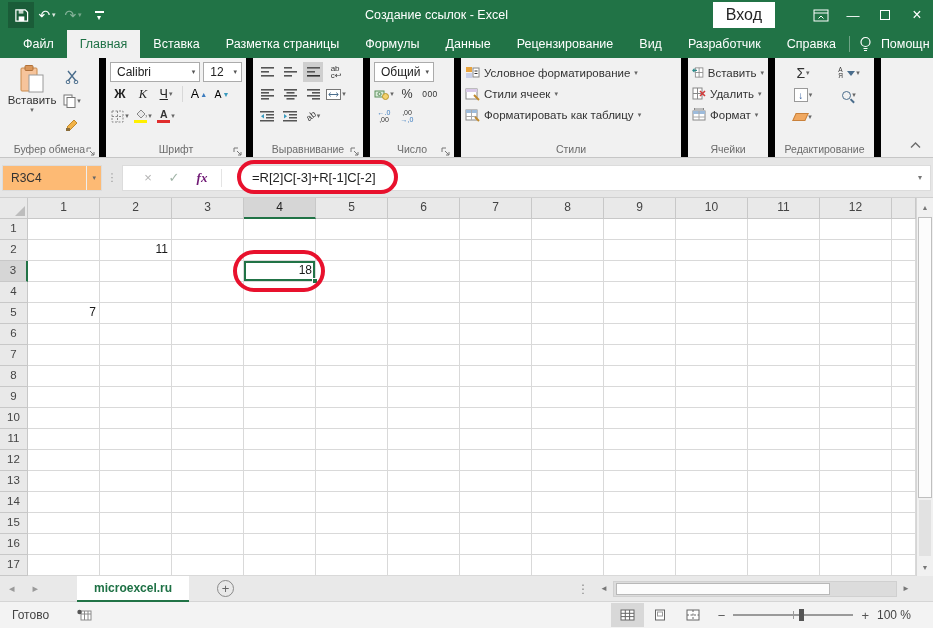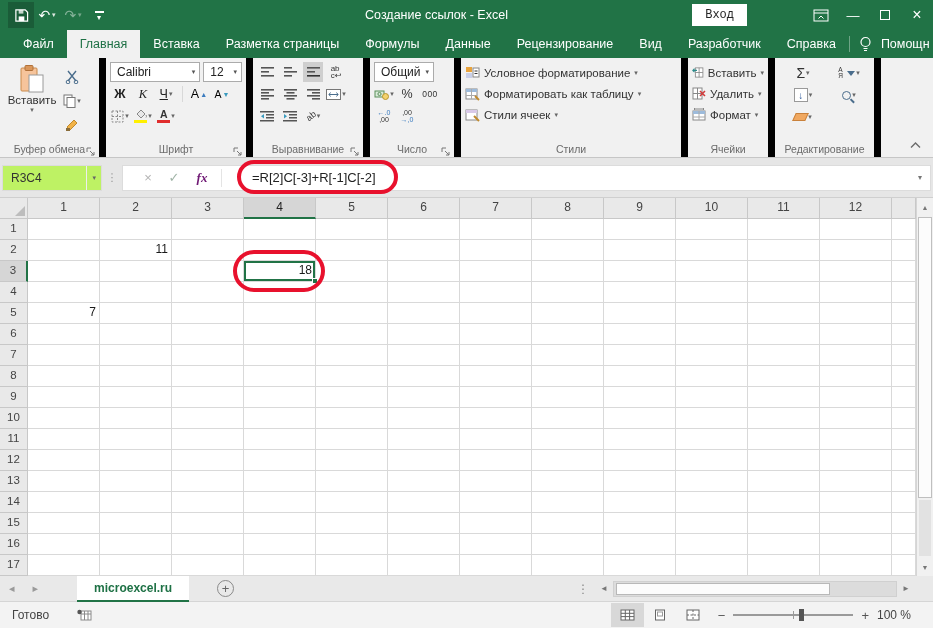--- a/index.html
+++ b/index.html
@@ -11,21 +11,21 @@
   .titlebar { position:absolute; top:0; left:0; width:100%; height:30px; background:#217346; color:#fff; }
   .qat { position:absolute; left:8px; top:0; height:30px; display:flex; align-items:center; }
   .qat-btn { height:26px; min-width:26px; display:flex; align-items:center; justify-content:center; color:#fff; font-size:14px; background:transparent; border:none; cursor:pointer; }
   .qat-btn.save { background:#1A5C38; }
   .qat-btn .caret { font-size:7px; margin-left:2px; color:#dfe9e2; }
   .qat-btn.disabled { opacity:.45; }
   .qat-custom { display:flex; flex-direction:column; align-items:center; line-height:5px; font-size:8px; }
   .qat-custom .bar { display:block; width:9px; height:2px; background:#fff; margin-bottom:2px; }
   .title { position:absolute; left:200px; right:260px; top:0; height:30px; line-height:30px; text-align:center; font-size:12.5px; white-space:nowrap; }
   .tb-right { position:absolute; right:0; top:0; height:30px; display:flex; align-items:center; }
-  .signin { background:#fff; color:#262626; border:none; font-size:12px; padding:4px 13px; margin-right:58px; cursor:pointer; font-family:Liberation Mono, monospace; }
+  .signin { background:#fff; color:#262626; border:none; font-size:16px; padding:4px 13px; margin-right:30px; cursor:pointer; font-family:Liberation Sans, sans-serif; }
   .winbtn { width:32px; height:30px; display:flex; align-items:center; justify-content:center; background:transparent; border:none; color:#fff; font-size:13px; cursor:pointer; }
   .winbtn.max span { display:block; width:10px; height:10px; border:1px solid #fff; }
 
   
   .tabs-row { position:absolute; top:30px; left:0; width:100%; height:28px; background:#217346; display:flex; align-items:stretch; color:#fff; font-size:12.5px; padding-left:10px; }
   .tab { padding:0 13px; line-height:28px; cursor:pointer; white-space:nowrap; }
   .tab.active { background:#F1F1F1; color:#1E7145; }
   .tabs-right { margin-left:auto; display:flex; align-items:center; gap:9px; padding-right:16px; }
   .tabs-right .vsep { width:1px; height:16px; background:rgba(255,255,255,.35); }
   .tabs-right span { white-space:nowrap; }
@@ -78,21 +78,21 @@
   .az-stack { width:8px; font-size:6.5px; line-height:6px; word-break:break-all; color:#333; }
   .funnel { width:0; height:0; border-left:4px solid transparent; border-right:4px solid transparent; border-top:5px solid #4a6d8c; display:inline-block; }
   .fillbox { width:14px; height:14px; border:1px solid #999; background:#fff; color:#2B579A; font-size:10px; display:inline-flex; align-items:center; justify-content:center; }
   .lens { position:relative; width:9px; height:9px; border:1.5px solid #4a6d8c; border-radius:50%; display:inline-block; }
   .lens::after { content:""; position:absolute; width:5px; height:1.5px; background:#4a6d8c; transform:rotate(45deg); left:7px; top:8px; }
   .eraser { width:13px; height:8px; background:#F0A860; border:1px solid #C9813B; transform:skewX(-25deg); display:inline-block; }
   .collapse-ribbon { position:absolute; right:12px; bottom:4px; cursor:pointer; }
 
   
   .formula-row { position:absolute; top:158px; left:0; width:100%; height:40px; background:#E6E6E6; display:flex; align-items:center; border-bottom:1px solid #CFCFCF; }
-  .name-box { width:100px; height:26px; margin-left:2px; background:#bef264; border:1px solid #DCDCDC; display:flex; align-items:center; padding-left:8px; font-size:12px; color:#333; }
+  .name-box { width:100px; height:26px; margin-left:2px; background:#fdba74; border:1px solid #DCDCDC; display:flex; align-items:center; padding-left:8px; font-size:12px; color:#333; }
   .name-box .nb-caret { margin-left:auto; font-size:7px; color:#666; padding:0 5px; border-left:1px solid #EEE; height:100%; display:flex; align-items:center; }
   .fsplit { width:20px; text-align:center; color:#999; font-size:11px; }
   .fx-bar { flex:1; height:26px; margin-right:2px; background:#fff; border:1px solid #DCDCDC; display:flex; align-items:center; position:relative; padding-left:12px; }
   .fx-btn { width:26px; text-align:center; color:#B3B3B3; font-size:13px; cursor:pointer; }
   .fx-btn.fx { color:#701a75; font-style:italic; font-family:"Liberation Serif", serif; font-weight:bold; width:30px; }
   .fx-div { width:1px; height:18px; background:#E4E4E4; margin:0 4px; }
   .formula-text { font-size:13px; color:#222; padding-left:26px; white-space:nowrap; }
   .fx-expand { position:absolute; right:8px; font-size:8px; color:#777; }
 
   
@@ -479,35 +479,35 @@
             <rect x="1" y="7" width="6" height="5" fill="#C9CFE8"></rect>
             <rect x="8" y="2" width="6" height="9" fill="#fff" stroke="#888"></rect>
             <path d="M9.5 5 h3 M9.5 7.5 h3" stroke="#333"></path>
           </svg>
         <span>Условное форматирование</span>
         <span class="caret">▾</span>
       </div>
       <div class="stack-btn">
         <svg width="15" height="14" viewBox="0 0 15 14">
             <rect x="1" y="2" width="11" height="10" fill="#fff" stroke="#888"></rect>
+            <rect x="1" y="2" width="11" height="3" fill="#D9C9E8"></rect>
+            <path d="M9 8 L14 13" stroke="#C08A2E" stroke-width="2"></path>
+          </svg>
+        <span>Стили ячеек</span>
+        <span class="caret">▾</span>
+      </div>
+      <div class="stack-btn">
+        <svg width="15" height="14" viewBox="0 0 15 14">
+            <rect x="1" y="2" width="11" height="10" fill="#fff" stroke="#888"></rect>
             <rect x="1" y="2" width="11" height="3" fill="#9DBBDB"></rect>
             <line x1="1" y1="8.5" x2="12" y2="8.5" stroke="#aaa"></line>
             <line x1="6.5" y1="2" x2="6.5" y2="12" stroke="#aaa"></line>
             <path d="M10 9 L14 13" stroke="#C08A2E" stroke-width="2"></path>
           </svg>
         <span>Форматировать как таблицу</span>
-        <span class="caret">▾</span>
-      </div>
-      <div class="stack-btn">
-        <svg width="15" height="14" viewBox="0 0 15 14">
-            <rect x="1" y="2" width="11" height="10" fill="#fff" stroke="#888"></rect>
-            <rect x="1" y="2" width="11" height="3" fill="#D9C9E8"></rect>
-            <path d="M9 8 L14 13" stroke="#C08A2E" stroke-width="2"></path>
-          </svg>
-        <span>Стили ячеек</span>
         <span class="caret">▾</span>
       </div>
       <span class="rlabel">Стили</span>
     </div>
 
     <div class="rgroup g-cellsg">
       <div class="stack-btn">
         <svg width="14" height="13" viewBox="0 0 14 13">
             <rect x="4" y="1" width="9" height="11" fill="#fff" stroke="#888"></rect>
             <line x1="4" y1="6.5" x2="13" y2="6.5" stroke="#888"></line>

